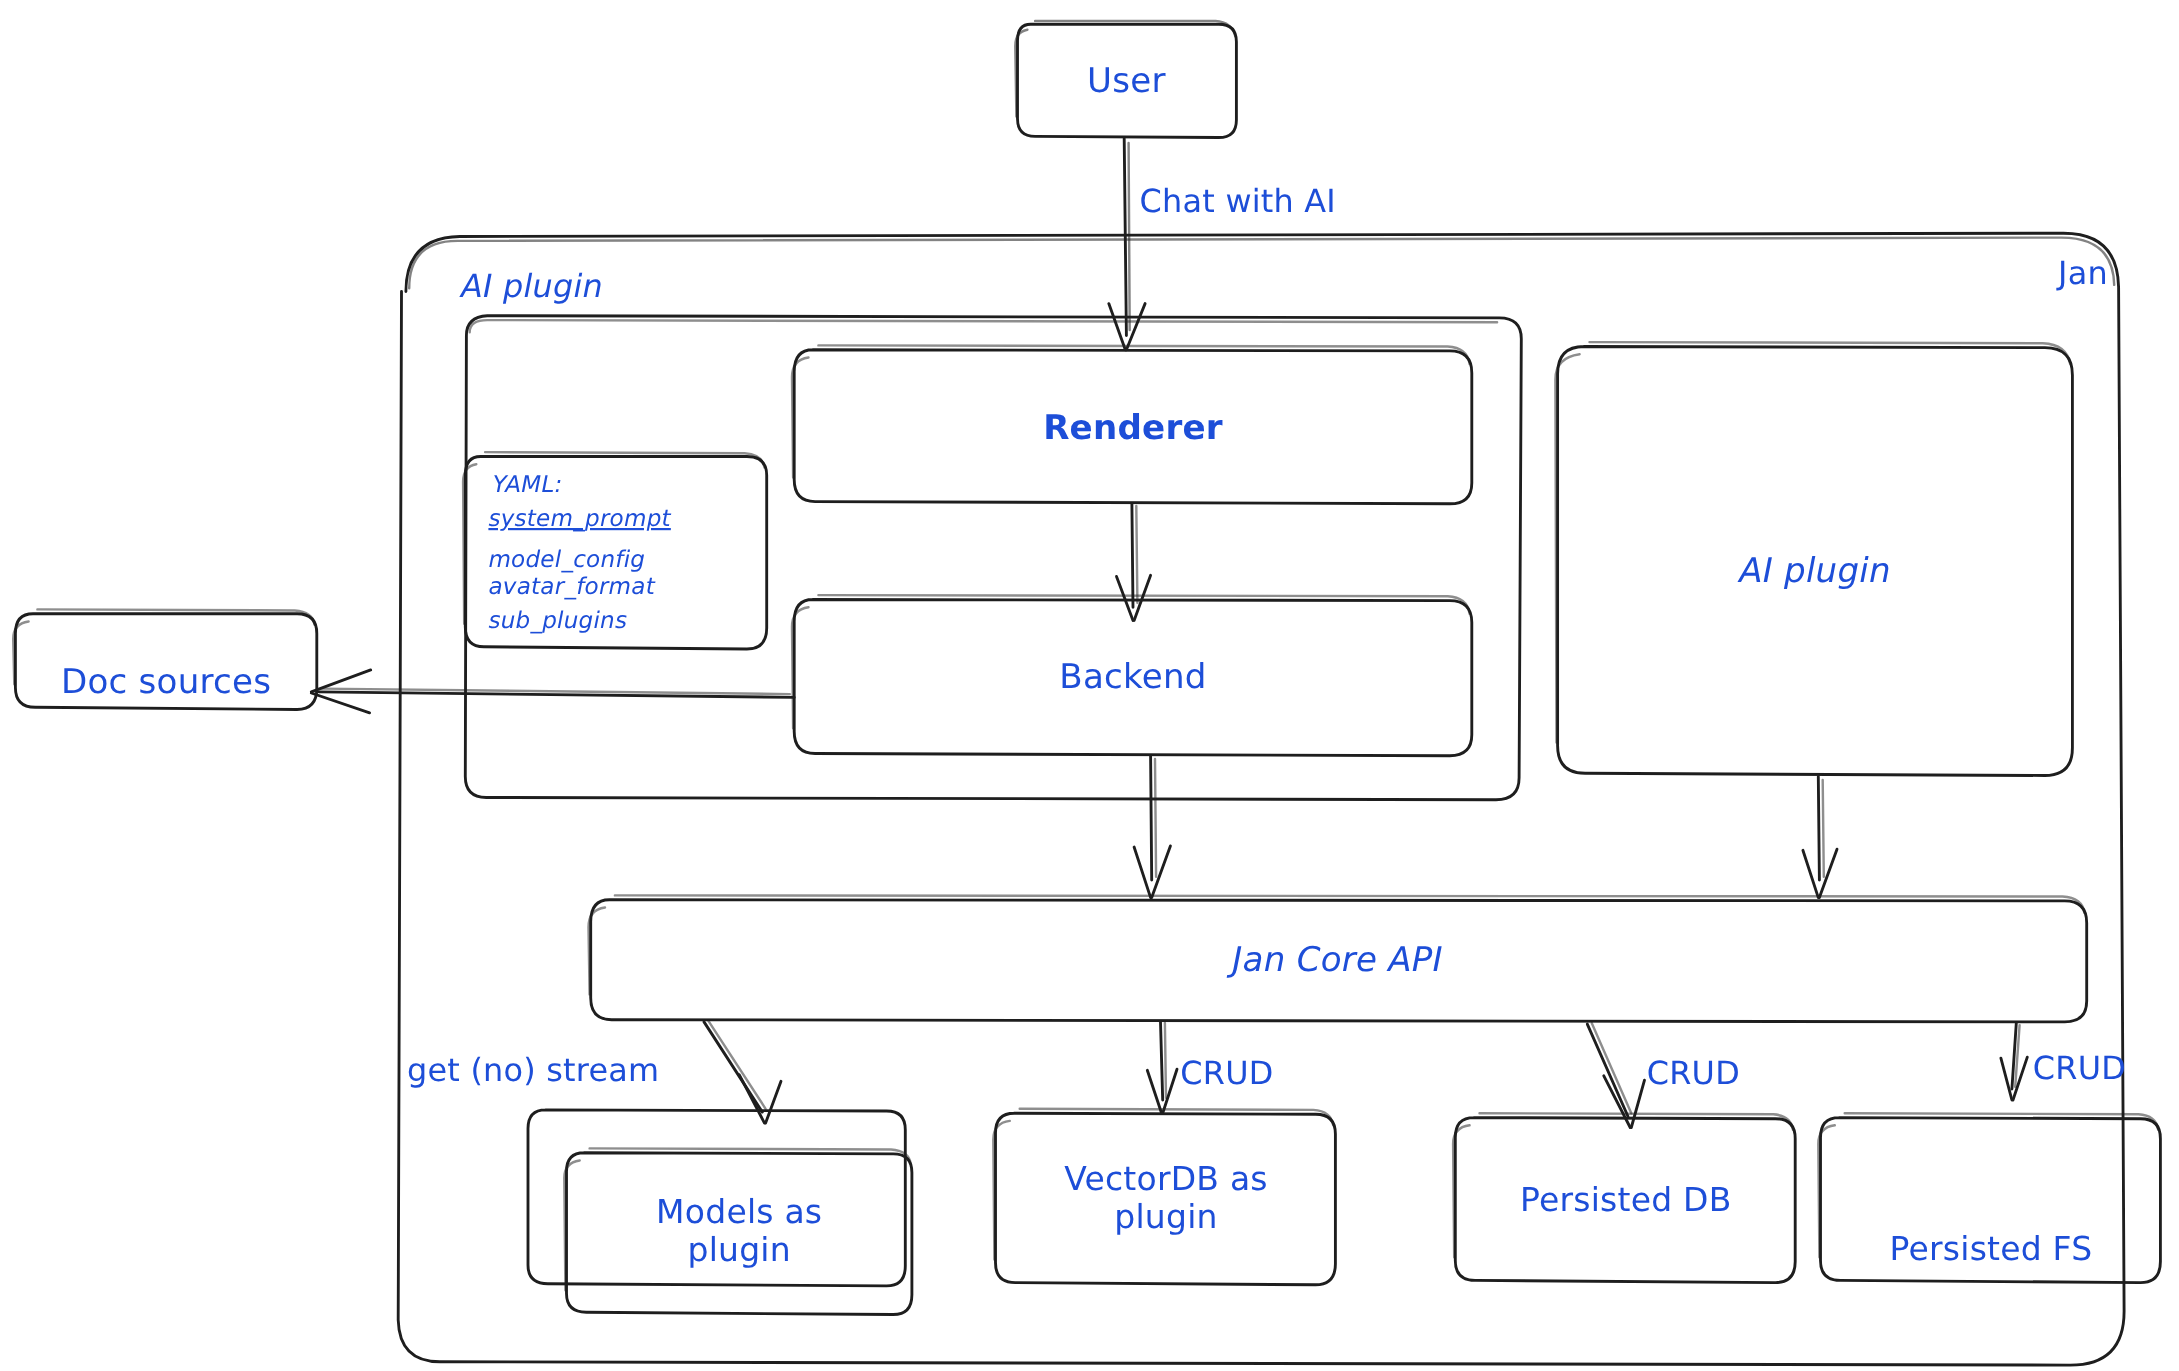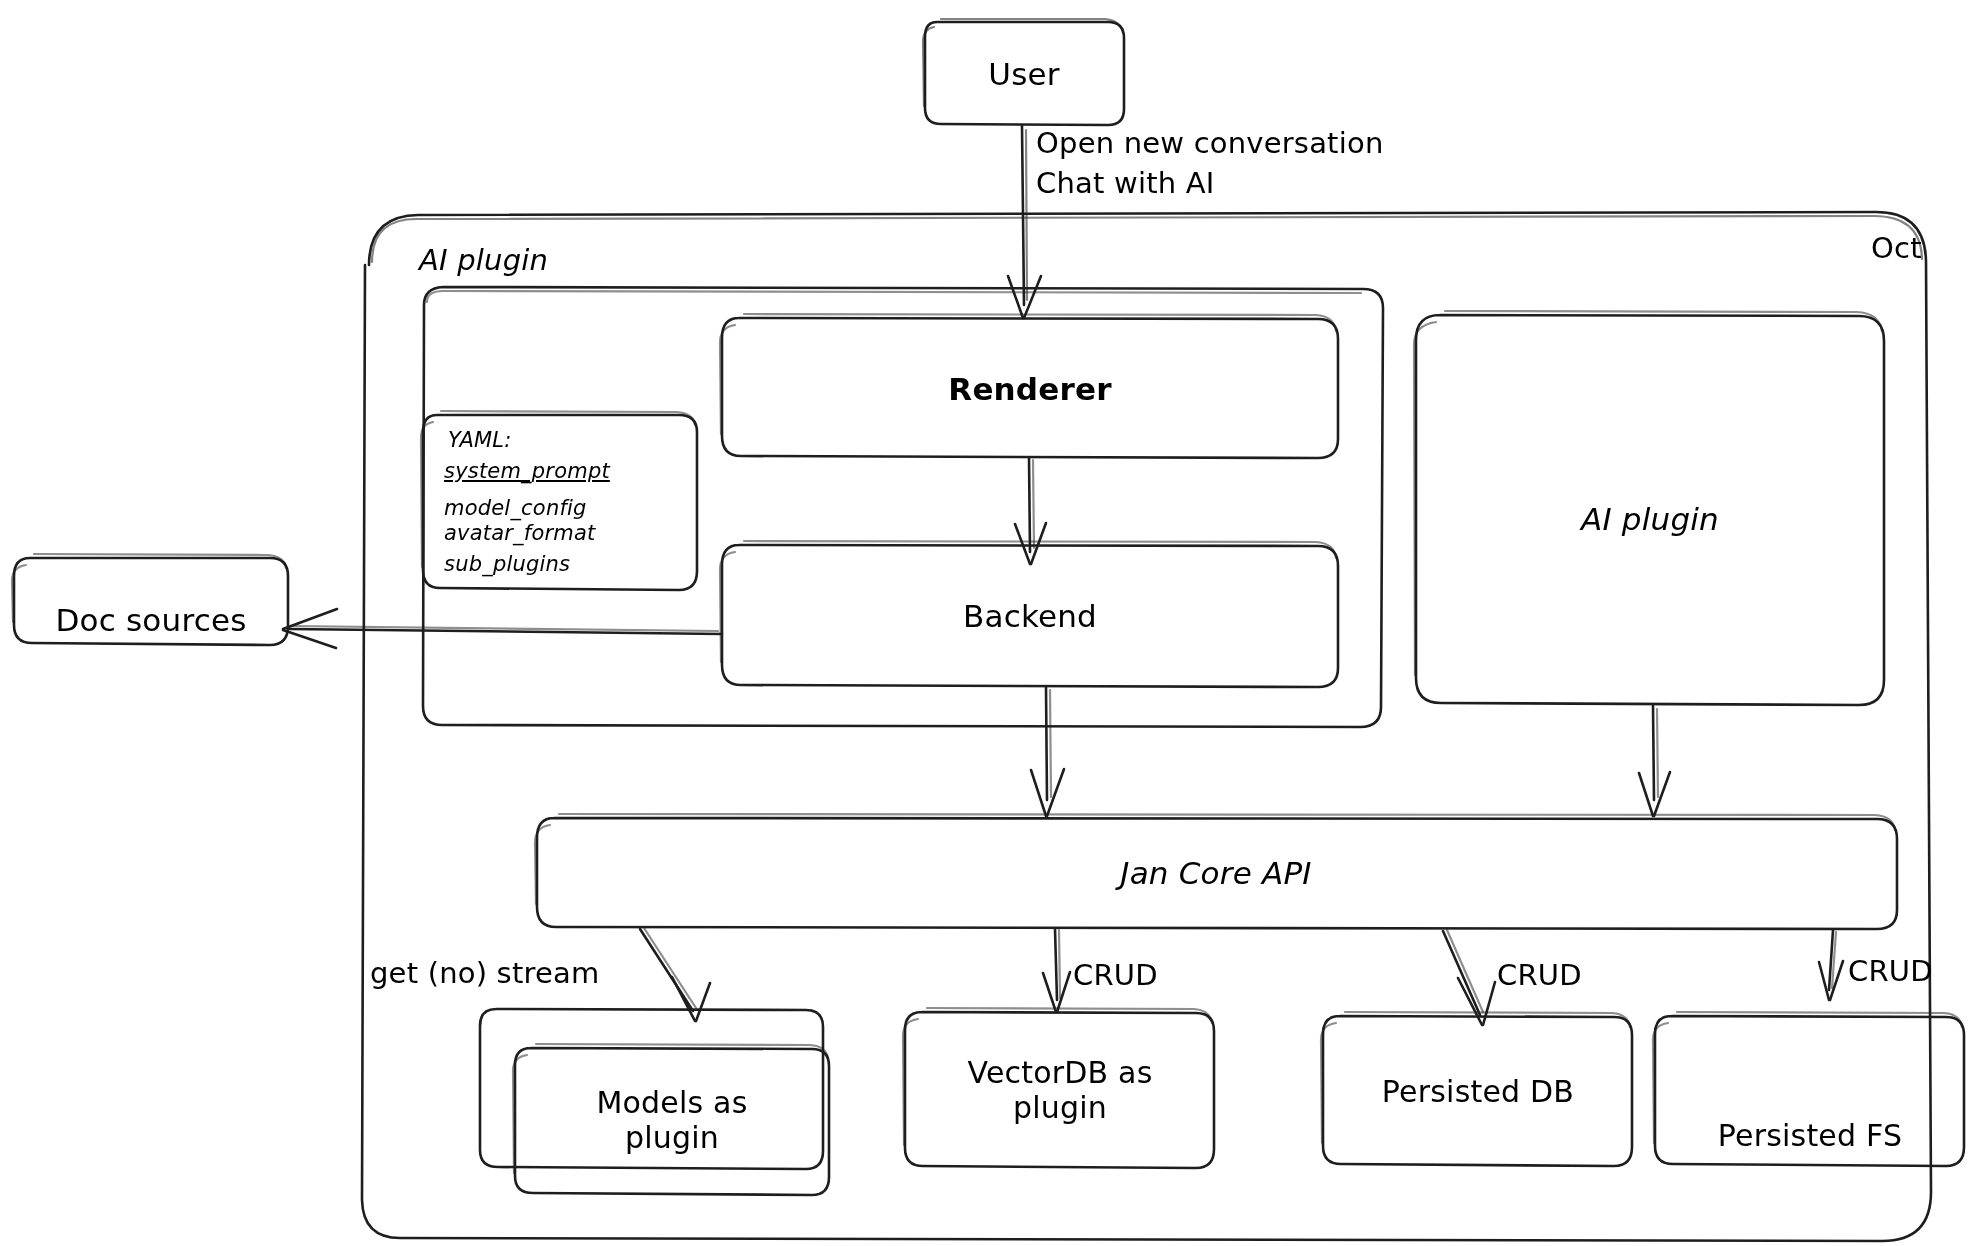--- a/index.html
+++ b/index.html
@@ -8,21 +8,21 @@
     font-family:"DejaVu Sans", sans-serif;
     overflow:hidden;
   }
   #diagram-root{position:relative;width:1981px;height:1246px;background:#fff;}
   svg#sketch{position:absolute;top:0;left:0;width:1981px;height:1246px;}
   .stroke{fill:none;stroke:#1e1e1e;stroke-linecap:round;stroke-linejoin:round;}
   .s1{stroke-width:2.2;}
   .s2{stroke-width:2.6;}
   .lbl{
     position:absolute;
-    color:#000000;
+    color:#1d4ed8;
     font-family:"DejaVu Sans", sans-serif;
     white-space:pre;
     line-height:1.18;
     letter-spacing:.2px;
   }
   .ctr{transform:translate(-50%,-50%);text-align:center;}
   .node-label{font-size:31px;}
   .node-label-sm{font-size:30px;}
   .group-label{font-size:29px;}
   .edge-label{font-size:29px;}
@@ -185,27 +185,26 @@
 
     <g>
       <path class="stroke s2" d="M1672 1016 Q1655 1016 1655 1034 L1655 1146 Q1655 1164 1673 1164
         L1946 1166 Q1964 1166 1964 1147 L1964 1035 Q1964 1017 1946 1017 L1672 1016"></path>
       <path class="stroke s1" d="M1668 1023 Q1653 1025 1653 1040 L1654 1143" opacity="0.5"></path>
       <path class="stroke s1" d="M1677 1012 L1944 1013 Q1960 1014 1962 1027" opacity="0.5"></path>
     </g>
 
   </svg>
 
-  <div class="lbl group-label" style="left:1871px;top:231px;">Oct</div>
+  <div class="lbl group-label" style="left:1871px;top:231px;">Jan</div>
 
   <div class="lbl group-label ital" style="left:419px;top:243px;">AI plugin</div>
 
   <div class="lbl node-label ctr" style="left:1024px;top:74px;">User</div>
 
-  <div class="lbl edge-label" style="left:1036px;top:126px;">Open new conversation</div>
   <div class="lbl edge-label" style="left:1036px;top:166px;">Chat with AI</div>
 
   <div class="lbl node-label ctr" style="left:1030px;top:389px;font-weight:bold;">Renderer</div>
 
   <div class="lbl node-label ctr" style="left:1030px;top:616px;">Backend</div>
 
   <div class="lbl node-label ctr ital" style="left:1650px;top:519px;">AI plugin</div>
 
   <div class="lbl node-label ctr" style="left:151px;top:620px;">Doc sources</div>
 

